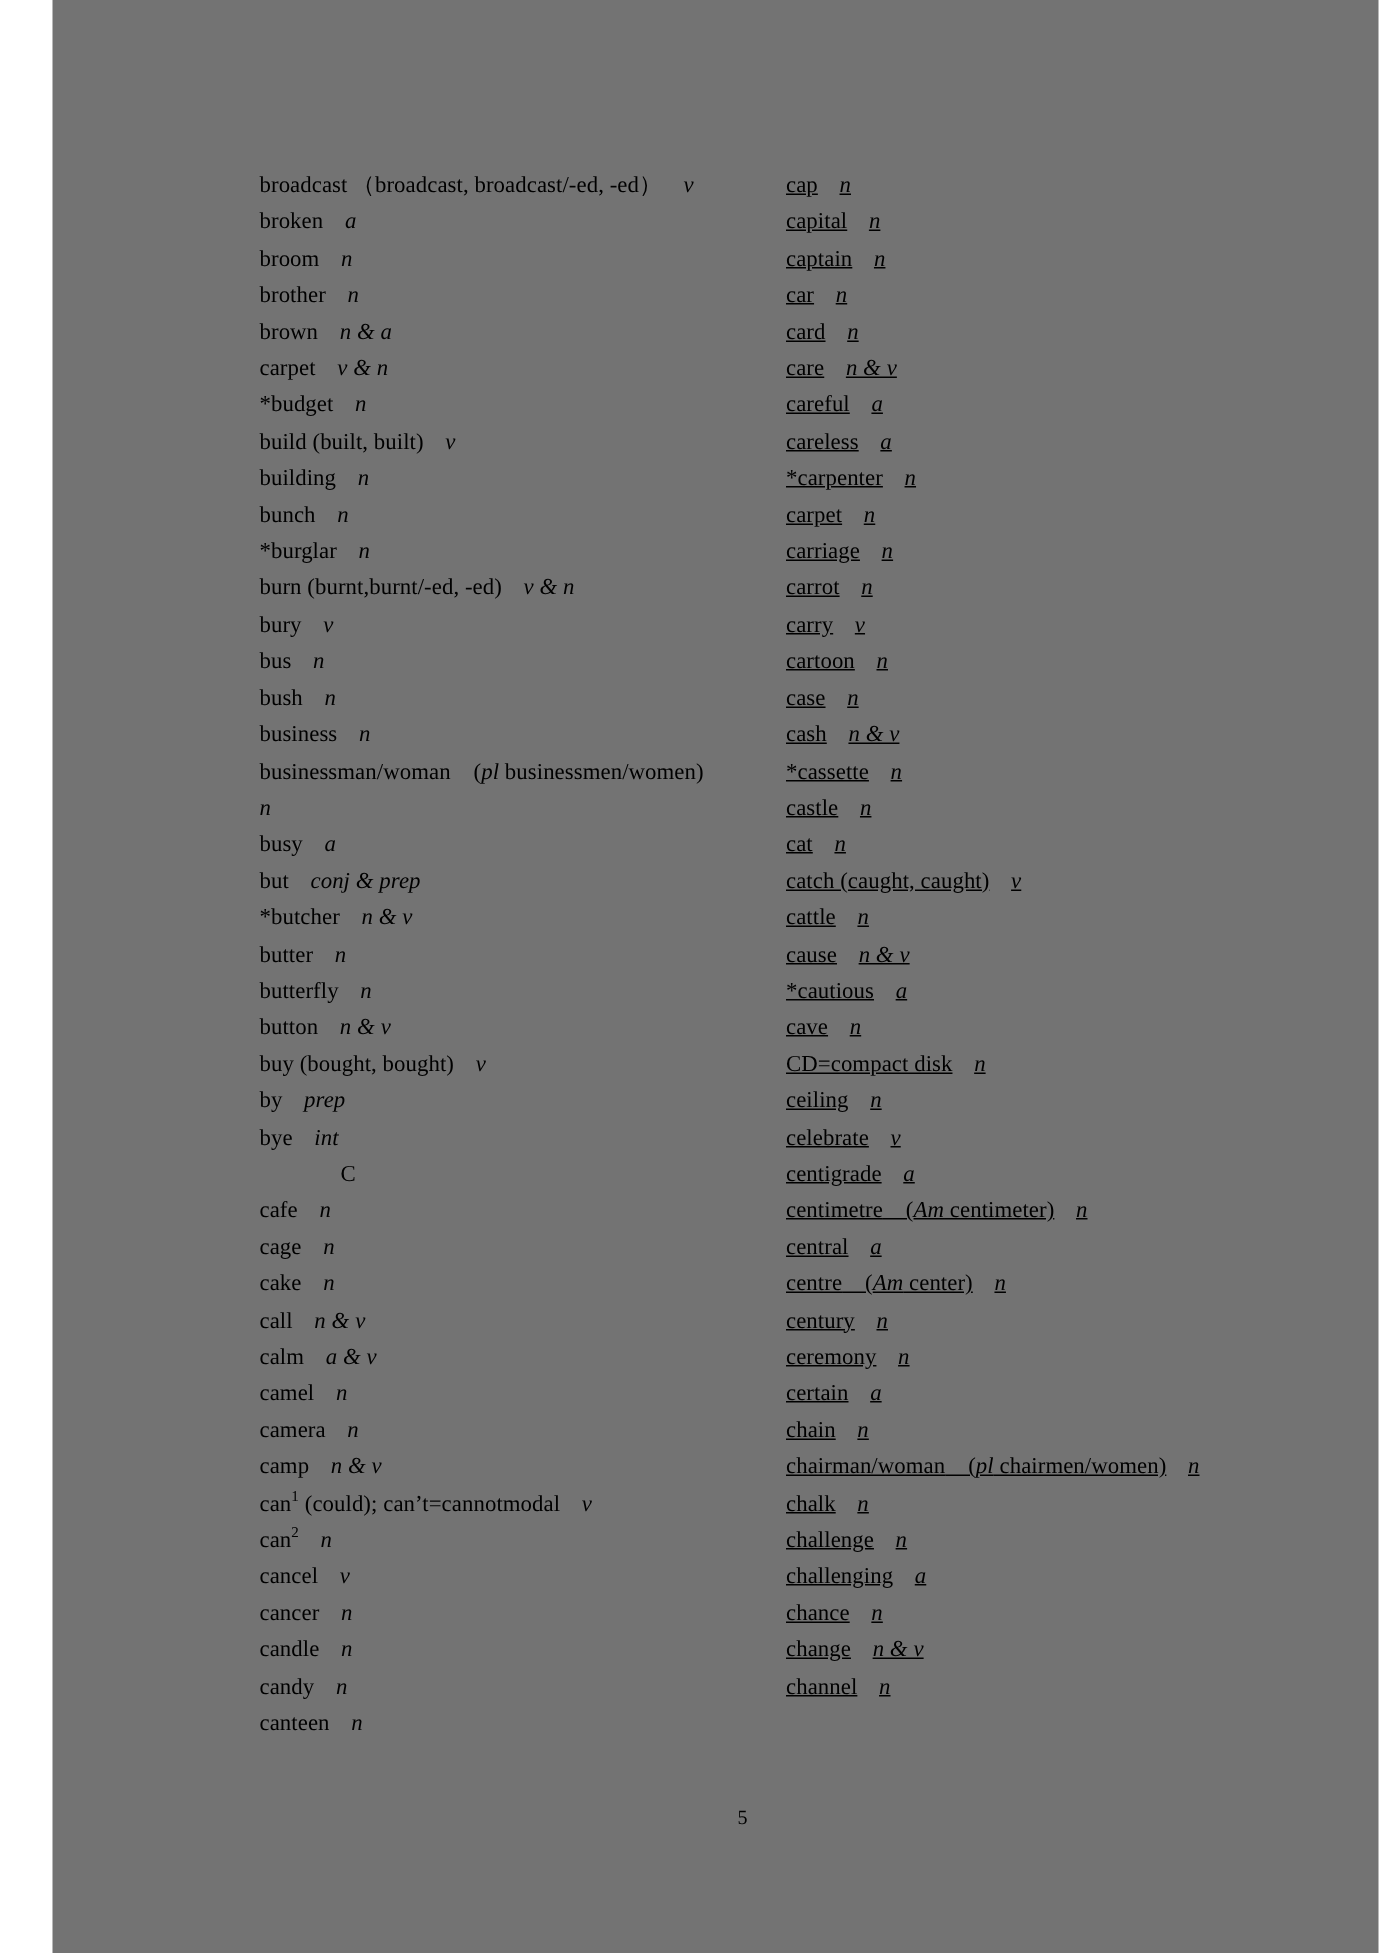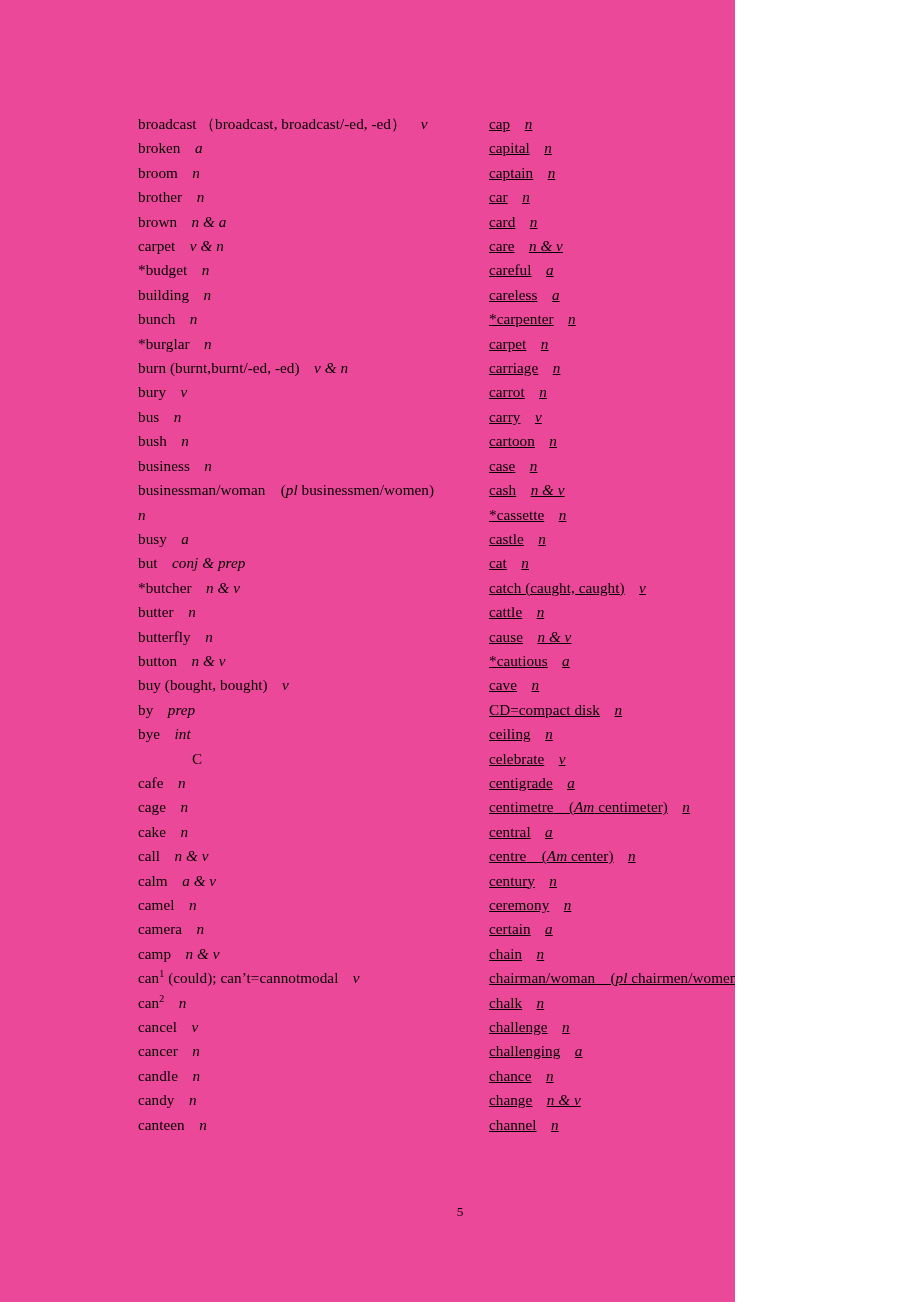--- a/index.html
+++ b/index.html
@@ -3,26 +3,27 @@
 <meta charset="utf-8">
 <title>Vocabulary List Page</title>
 <style>
   html, body {
     margin: 0;
     padding: 0;
     background: #ffffff;
   }
   .page {
     position: relative;
-    width: 735px;
+    width: 884px;
     height: 1302px;
-    background: #ec4899;
+    background: #737373;
     font-family: "Liberation Serif", "DejaVu Serif", serif;
     color: #000000;
     overflow: hidden;
+    margin-left: 35px;
   }
   .columns {
     position: absolute;
     top: 112px;
     left: 138px;
     width: 720px;
     display: flex;
     flex-direction: row;
     align-items: flex-start;
   }
@@ -83,20 +84,21 @@
 
   <div class="columns">
     <div class="column left" id="col-left">
         <div class="entry"><span class="word">broadcast</span><span> （broadcast, broadcast/-ed, -ed）</span><span class="pos">v</span></div>
         <div class="entry"><span class="word">broken</span><span class="pos">a</span></div>
         <div class="entry"><span class="word">broom</span><span class="pos">n</span></div>
         <div class="entry"><span class="word">brother</span><span class="pos">n</span></div>
         <div class="entry"><span class="word">brown</span><span class="pos">n &amp; a</span></div>
         <div class="entry"><span class="word">carpet</span><span class="pos">v &amp; n</span></div>
         <div class="entry"><span class="word">*budget</span><span class="pos">n</span></div>
+        <div class="entry"><span class="word">build (built, built)</span><span class="pos">v</span></div>
         <div class="entry"><span class="word">building</span><span class="pos">n</span></div>
         <div class="entry"><span class="word">bunch</span><span class="pos">n</span></div>
         <div class="entry"><span class="word">*burglar</span><span class="pos">n</span></div>
         <div class="entry"><span class="word">burn (burnt,burnt/-ed, -ed)</span><span class="pos">v &amp; n</span></div>
         <div class="entry"><span class="word">bury</span><span class="pos">v</span></div>
         <div class="entry"><span class="word">bus</span><span class="pos">n</span></div>
         <div class="entry"><span class="word">bush</span><span class="pos">n</span></div>
         <div class="entry"><span class="word">business</span><span class="pos">n</span></div>
         <div class="entry"><span class="word">businessman/woman</span><span>  (</span><span class="it">pl</span><span> businessmen/women)</span></div>
         <div class="cont">n</div>

